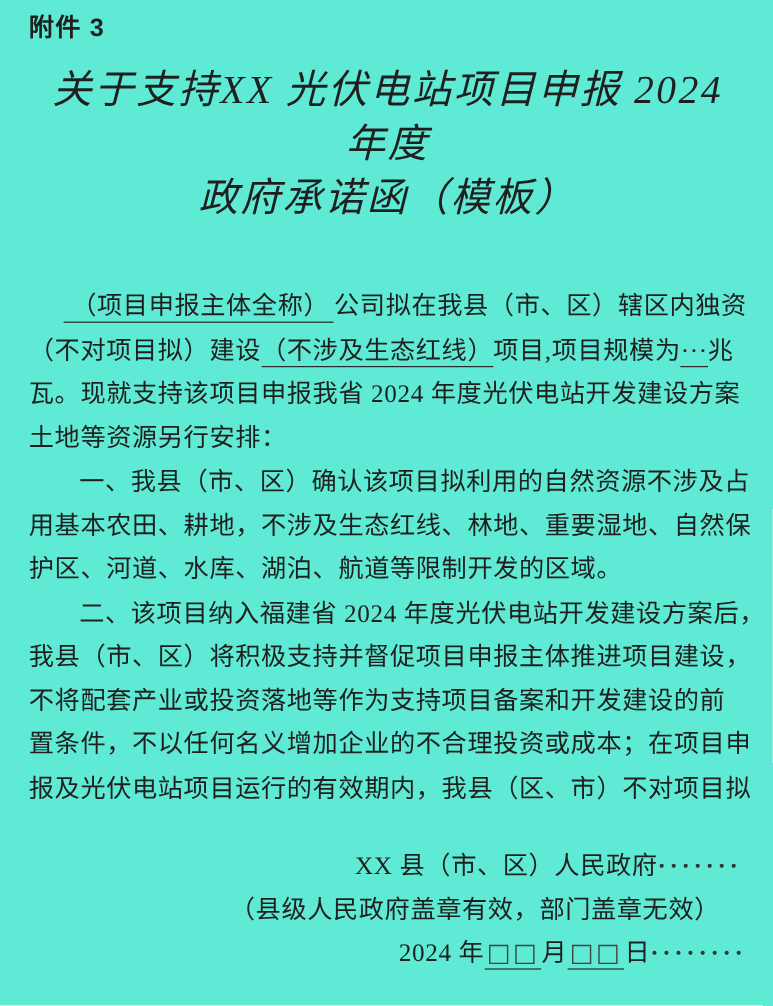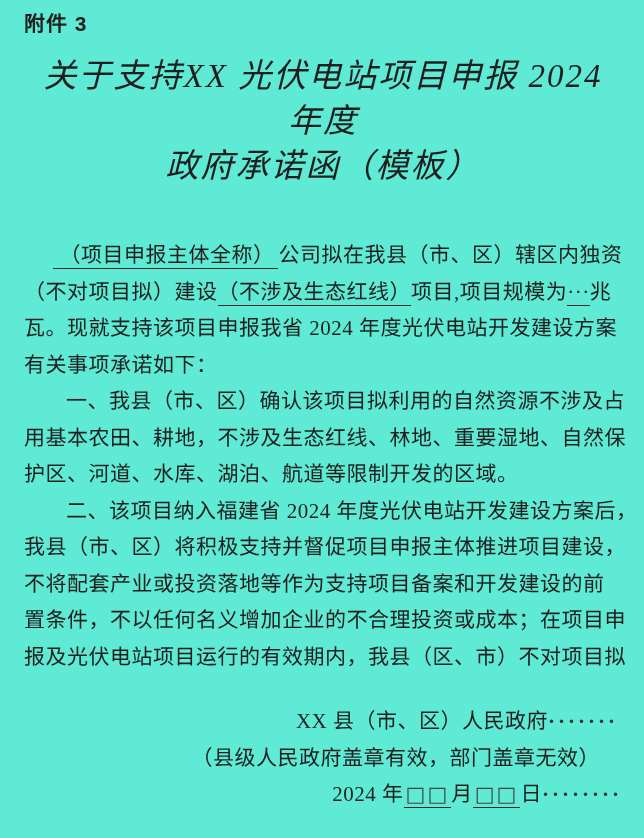--- a/index.html
+++ b/index.html
@@ -102,21 +102,21 @@
   <div class="body-text">
 
     <div>
       <div class="tline">
         <span class="indent-sm"></span><span class="u u-lead">（项目申报主体全称）</span><span>公司拟在我县（市、区）辖区内独资</span>
       </div>
       <div class="tline">
         <span>（不对项目拟）建设</span><span class="u">（不涉及生态红线）</span><span>项目,项目规模为</span><span class="u">···</span><span>兆</span>
       </div>
       <div class="tline">瓦。现就支持该项目申报我省 2024 年度光伏电站开发建设方案</div>
-      <div class="tline">有关事项承诺如下：</div>
+      <div class="tline">土地等资源另行安排：</div>
     </div>
 
     <div>
       <div class="tline">
         <span class="indent"></span><span>一、我县（市、区）确认该项目拟利用的自然资源不涉及占</span>
       </div>
       <div class="tline">用基本农田、耕地，不涉及生态红线、林地、重要湿地、自然保</div>
       <div class="tline">护区、河道、水库、湖泊、航道等限制开发的区域。</div>
     </div>
 

